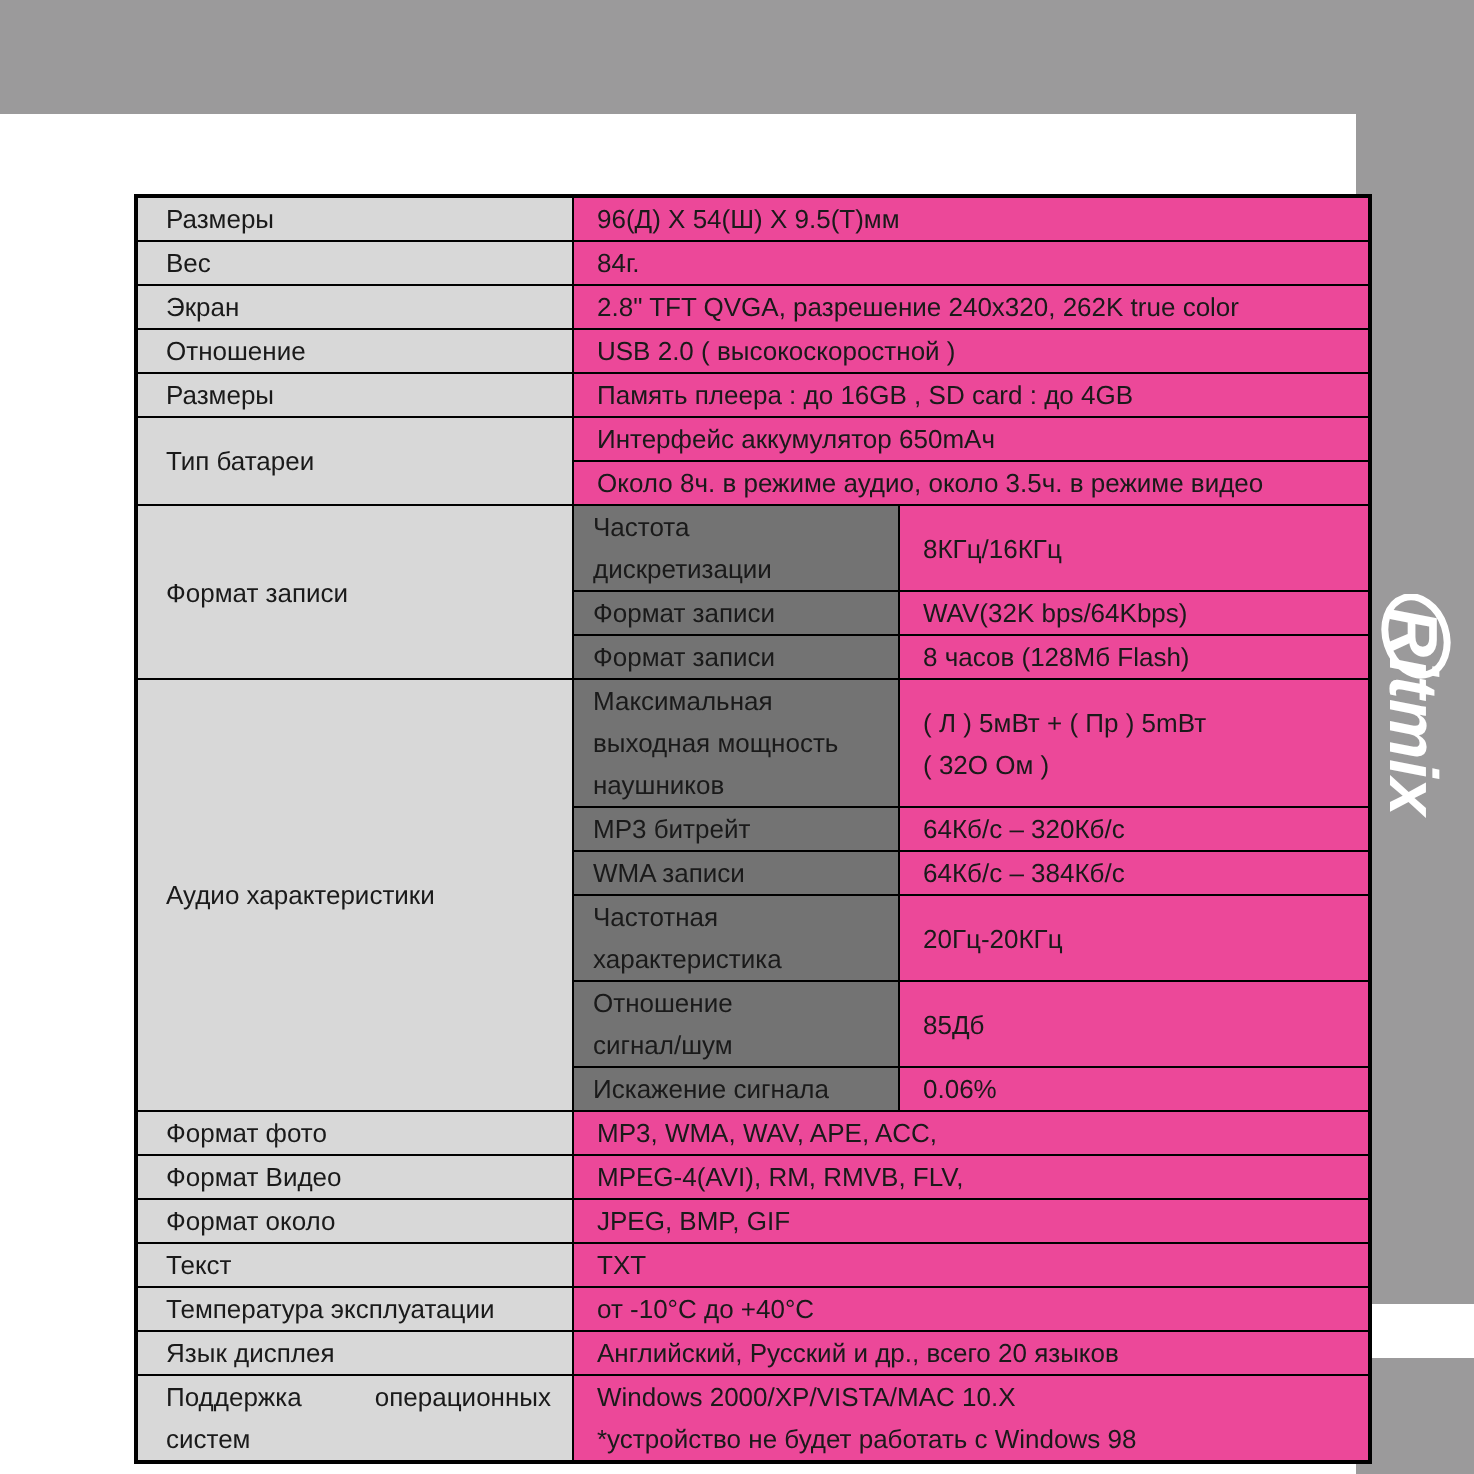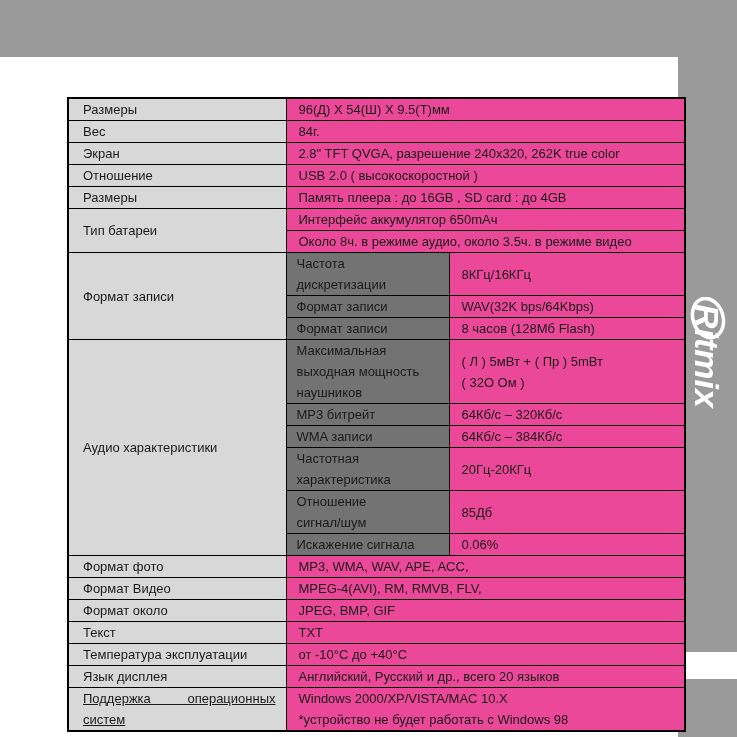--- a/index.html
+++ b/index.html
@@ -38,21 +38,21 @@
     overflow:hidden;
     white-space:pre-line;
   }
   td.lbl{
     background:var(--label_bg,#d8d8d8);
     padding:0 6px 0 14px;
   }
   td.sub{padding:0 4px 0 10px;background:#737373;}
   td.val{padding:0 8px 0 12px;background:#ec4899;}
   td.vtop{vertical-align:top;padding-top:0;}
-  td.justify{text-align:justify;padding-right:10px;text-decoration:underline;}
+  td.justify{text-align:justify;padding-right:10px;}
   tr.r21{height:21px;}
   tr.r42{height:42px;}
   tr.r43{height:43px;}
   tr.r64{height:64px;}
 </style>
 </head>
 <body>
 
 <div id="screen">
 

